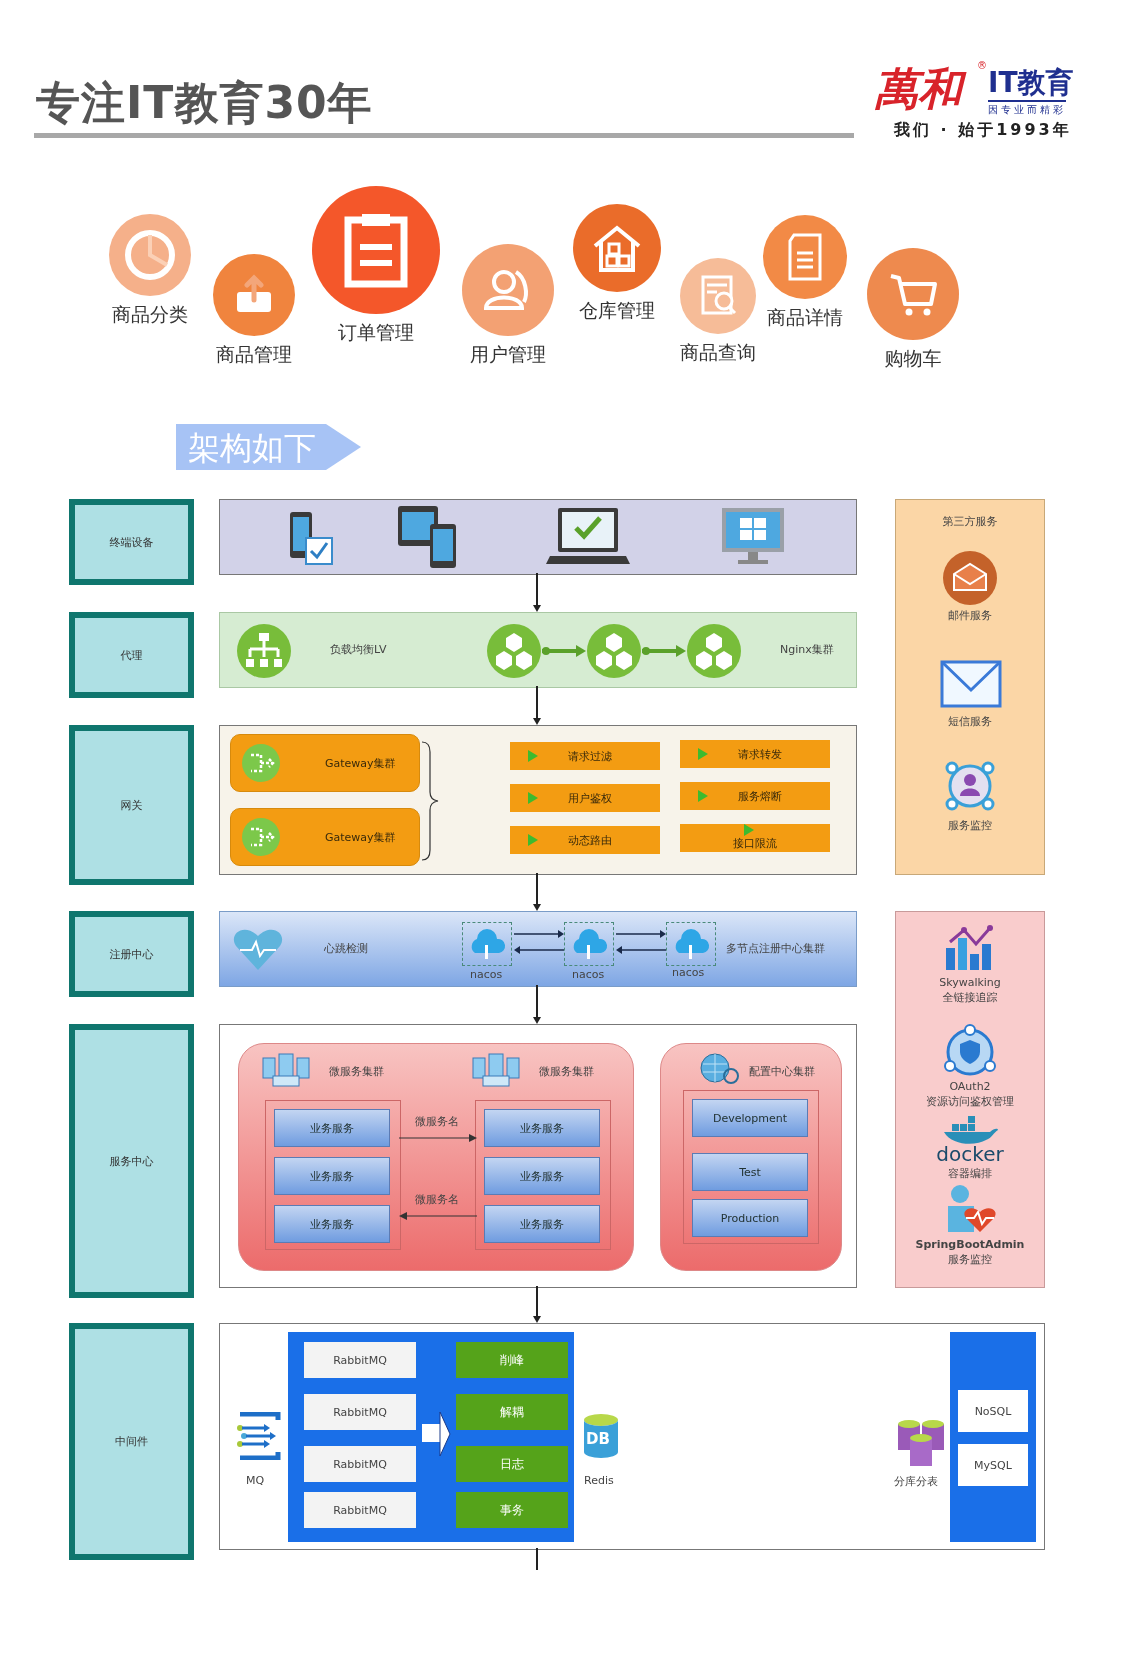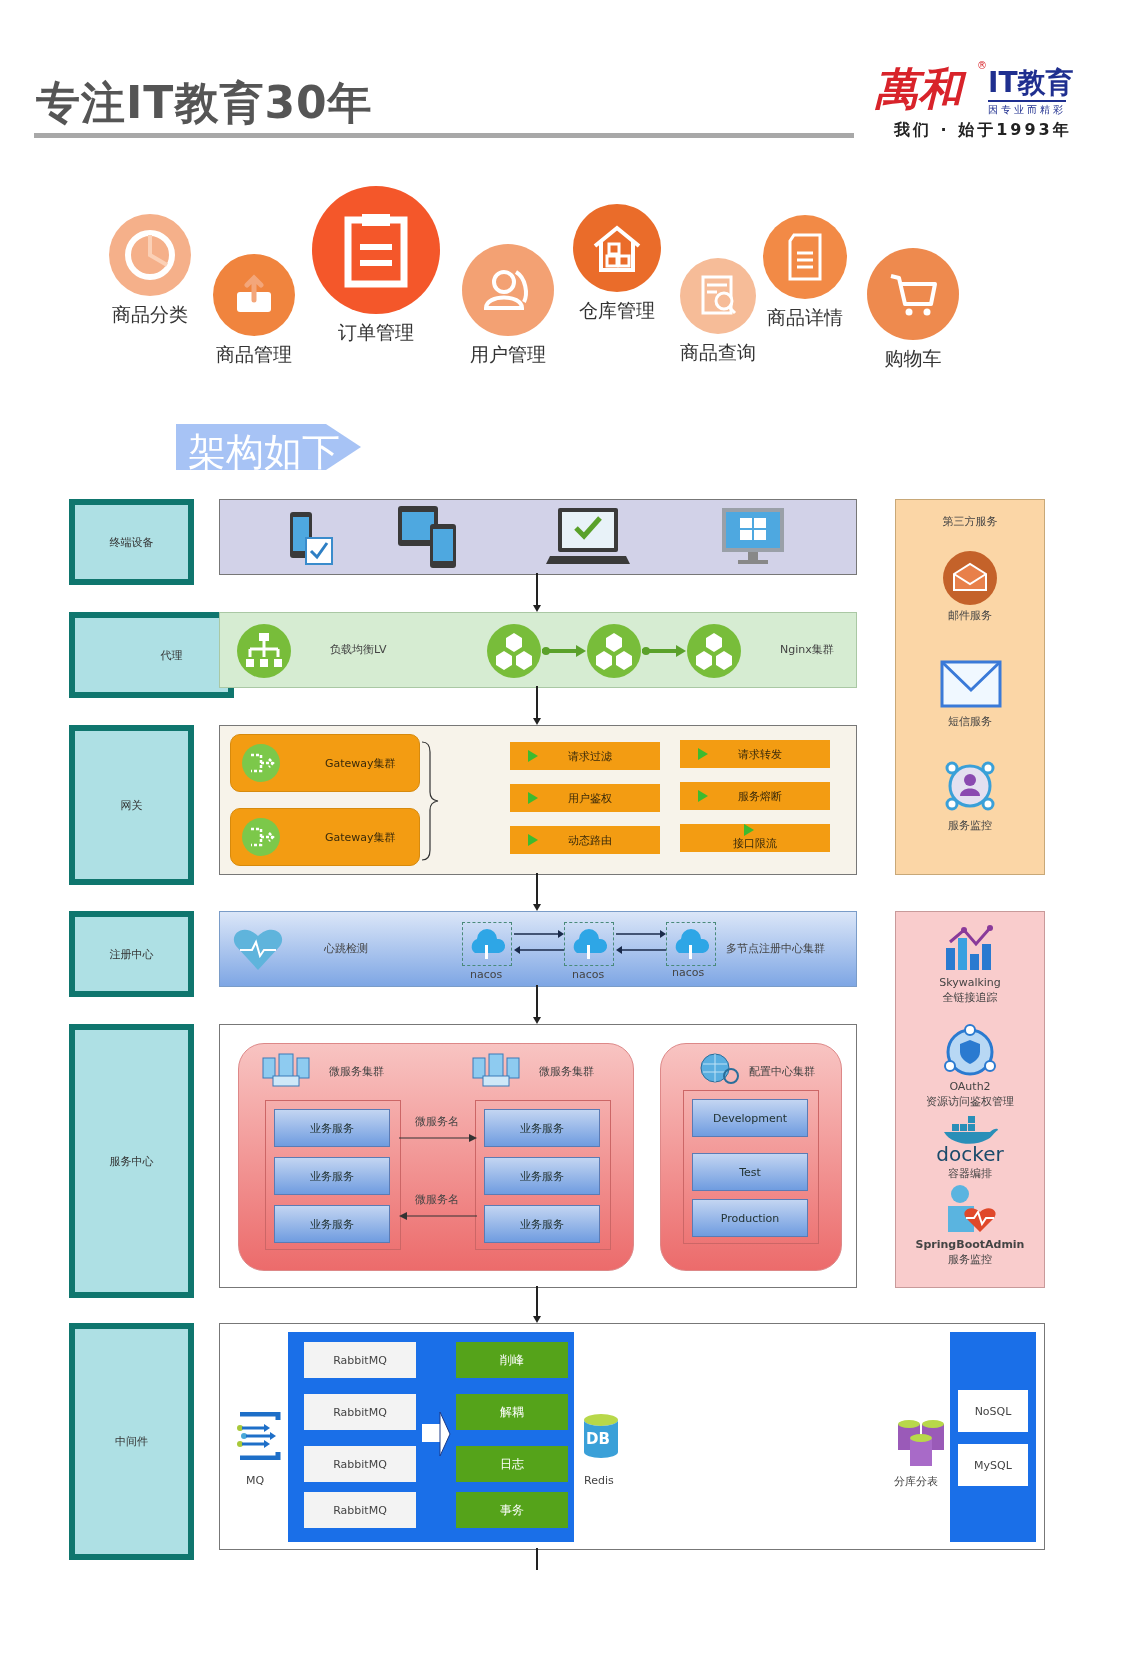--- a/index.html
+++ b/index.html
@@ -15,21 +15,21 @@
   .logo-it { left:114px; top:4px; font-size:28px; font-weight:bold; color:#1f2f8f; }
   .logo-sub { left:114px; top:40px; font-size:10px; color:#1f2f8f; letter-spacing:3px; border-top:2px solid #1f2f8f; padding-top:1px; }
   .logo-since { left:20px; top:60px; font-size:16px; color:#222; letter-spacing:3px; font-weight:bold; }
 
   
   .feat { position:absolute; text-align:center; }
   .feat .circle { border-radius:50%; display:flex; align-items:center; justify-content:center; margin:0 auto; }
   .feat .lbl { font-size:19px; color:#333; margin-top:6px; white-space:nowrap; }
 
   .arch-banner { left:176px; top:424px; width:185px; height:46px; }
-  .arch-banner .txt { position:absolute; left:12px; top:3px; font-size:38px; color:#fff; }
+  .arch-banner .txt { position:absolute; left:12px; top:3px; font-size:32px; color:#fff; }
 
   
   .layer-label { background:#aee0e4; border:6px solid #0f766e; display:flex; align-items:center; justify-content:center; font-size:11px; color:#333; }
   .row-box { border:1.5px solid #777; }
   .connector { width:1.5px; background:#222; }
   .arrow-head { width:0; height:0; border-left:4px solid transparent; border-right:4px solid transparent; border-top:7px solid #222; }
 
   .gw-cluster { background:#f39c12; border-radius:10px; border:1.5px solid #d78a0c; display:flex; align-items:center; }
   .gw-func { background:#f39c12; display:flex; align-items:center; font-size:11px; color:#3a2a0a; }
   .gw-func .tri { width:0; height:0; border-top:6px solid transparent; border-bottom:6px solid transparent; border-left:10px solid #3dbb2f; margin-left:18px; margin-right:30px; }
@@ -139,21 +139,21 @@
 </div>
 
 <div class="abs arch-banner">
   <svg width="185" height="46" style="position:absolute;left:0;top:0;">
       <polygon points="0,0 150,0 185,23 150,46 0,46" fill="#a7c3f5"></polygon>
     </svg>
   <div class="txt">架构如下</div>
 </div>
 
 <div class="abs layer-label" style="left:69px;top:499px;width:113px;height:74px;">终端设备</div>
-<div class="abs layer-label" style="left:69px;top:612px;width:113px;height:74px;padding-left:40px;">代理</div>
+<div class="abs layer-label" style="left:69px;top:612px;width:113px;height:74px;">代理</div>
 <div class="abs layer-label" style="left:69px;top:725px;width:113px;height:148px;">网关</div>
 <div class="abs layer-label" style="left:69px;top:911px;width:113px;height:74px;">注册中心</div>
 <div class="abs layer-label" style="left:69px;top:1024px;width:113px;height:262px;">服务中心</div>
 <div class="abs layer-label" style="left:69px;top:1323px;width:113px;height:225px;">中间件</div>
 
 <div class="abs row-box" style="left:219px;top:499px;width:636px;height:74px;background:#d2d2e8;">
   <svg class="abs" style="left:66px;top:10px;" width="50" height="56">
       <rect x="4" y="2" width="22" height="46" rx="3" fill="#3a3a3a"></rect>
       <rect x="7" y="7" width="16" height="34" fill="#4ea8e0"></rect>
       <rect x="20" y="28" width="26" height="26" fill="#fff" stroke="#3a8ccc" stroke-width="2"></rect>

